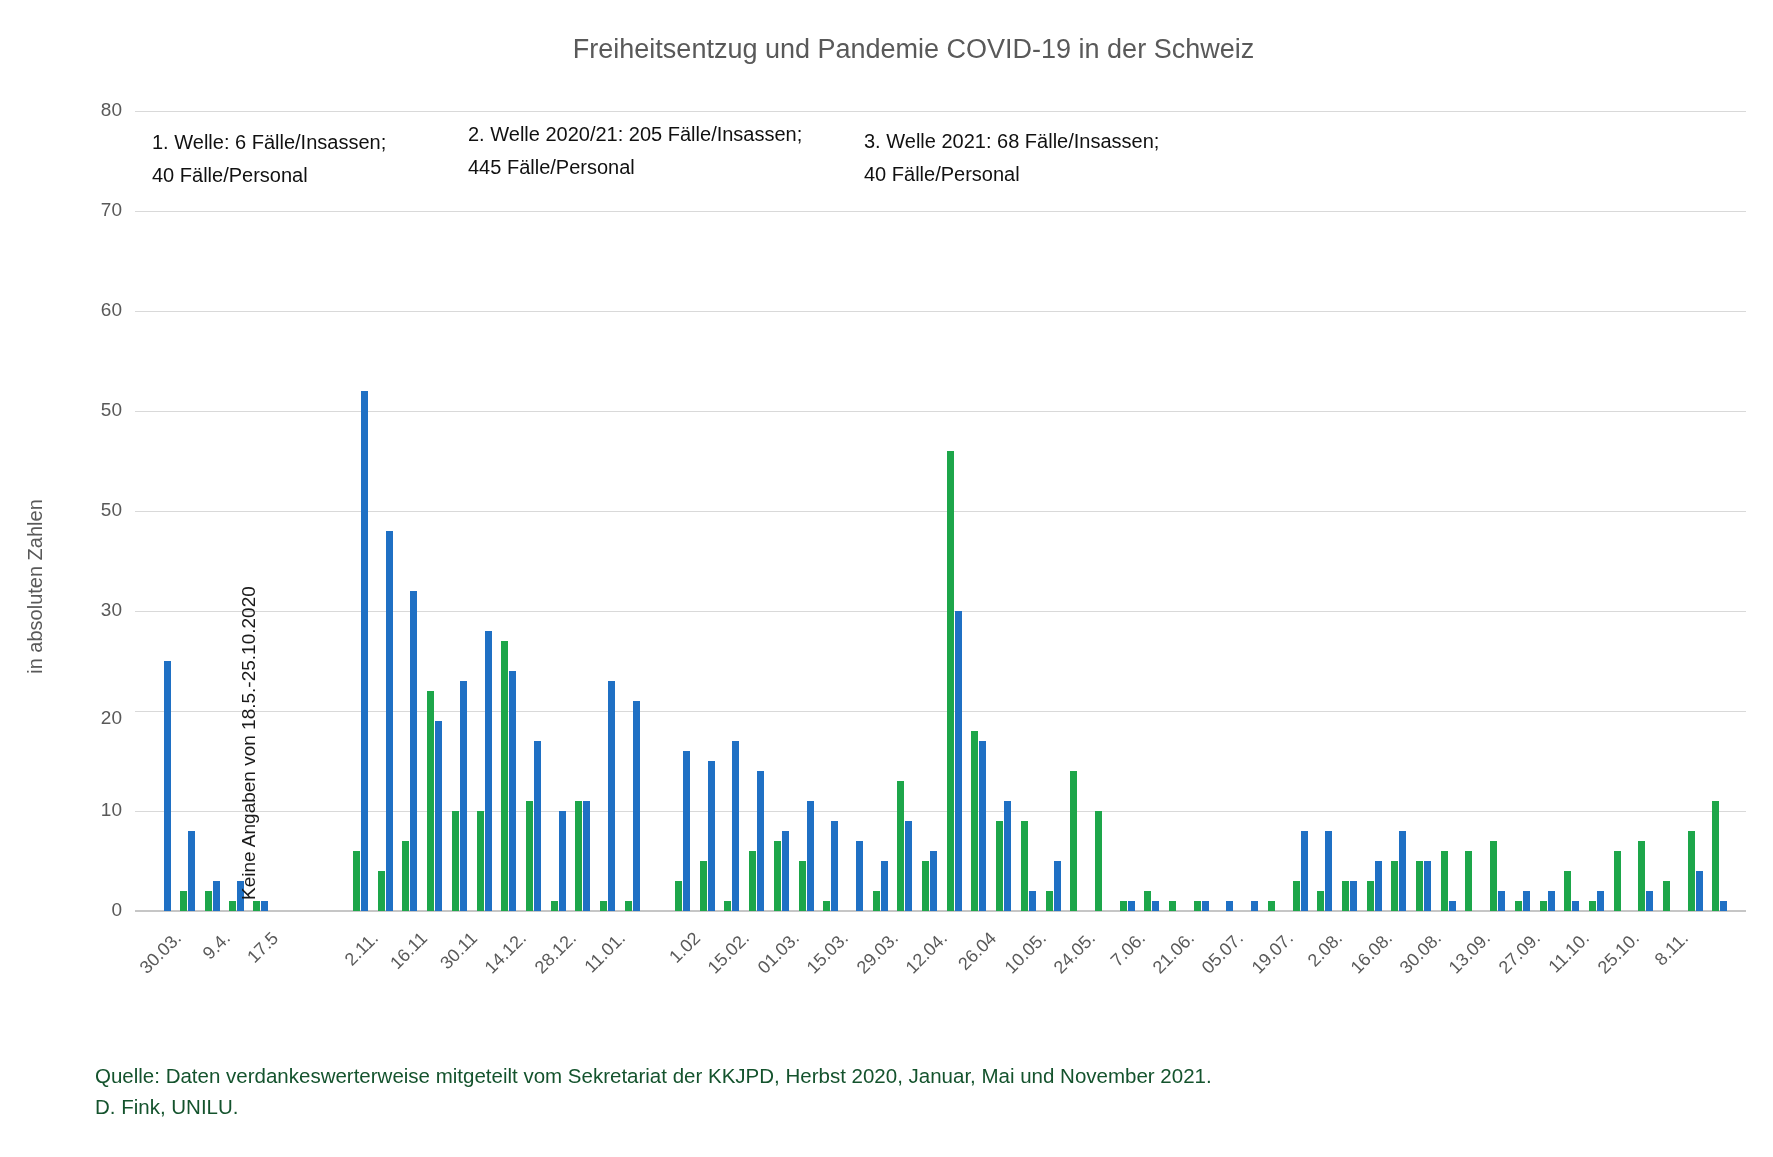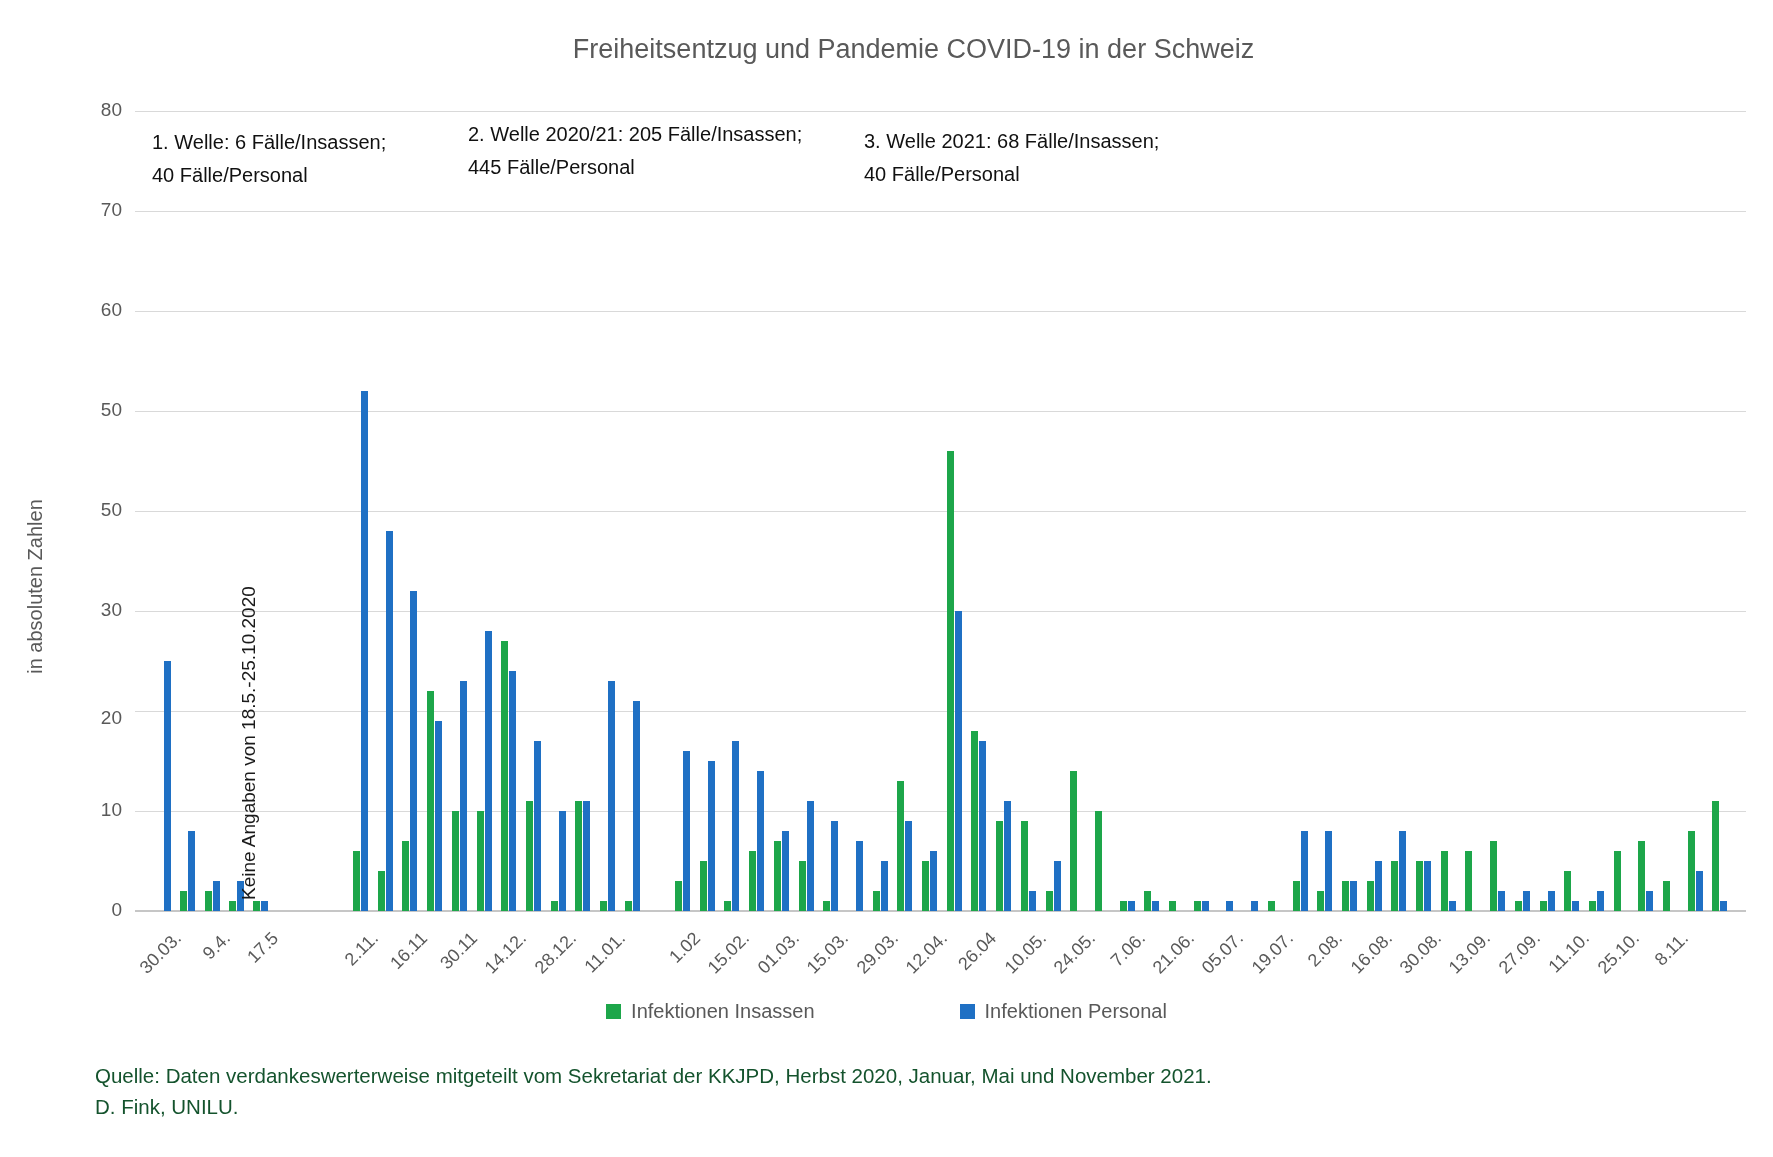--- a/index.html
+++ b/index.html
@@ -263,27 +263,17 @@
       <div class="bar" style="left:1687.7px;top:831px;height:80px;background:#1da64a"></div>
       <div class="bar" style="left:1695.7px;top:871px;height:40px;background:#1f70c4"></div>
       <div class="bar" style="left:1712.4px;top:801px;height:110px;background:#1da64a"></div>
       <div class="bar" style="left:1720.4px;top:901px;height:10px;background:#1f70c4"></div>
     </div>
 
   <div class="vnote" style="left:262px;top:906px;">
     <span>Keine Angaben von 18.5.-25.10.2020</span>
   </div>
 
-  <div class="legend">
-    <div class="legend-item">
-      <span class="swatch" style="background: rgb(29, 166, 74);"></span>
-      <span>Infektionen Insassen</span>
-    </div>
-    <div class="legend-item">
-      <span class="swatch" style="background: rgb(31, 112, 196);"></span>
-      <span>Infektionen Personal</span>
-    </div>
-  </div>
 
   <div class="source" style="top:1064px;">Quelle: Daten verdankeswerterweise mitgeteilt vom Sekretariat der KKJPD, Herbst 2020, Januar, Mai und November 2021.</div>
   <div class="source" style="top:1095px;">D. Fink, UNILU.</div>
 
 </div>
 
 </body></html>

